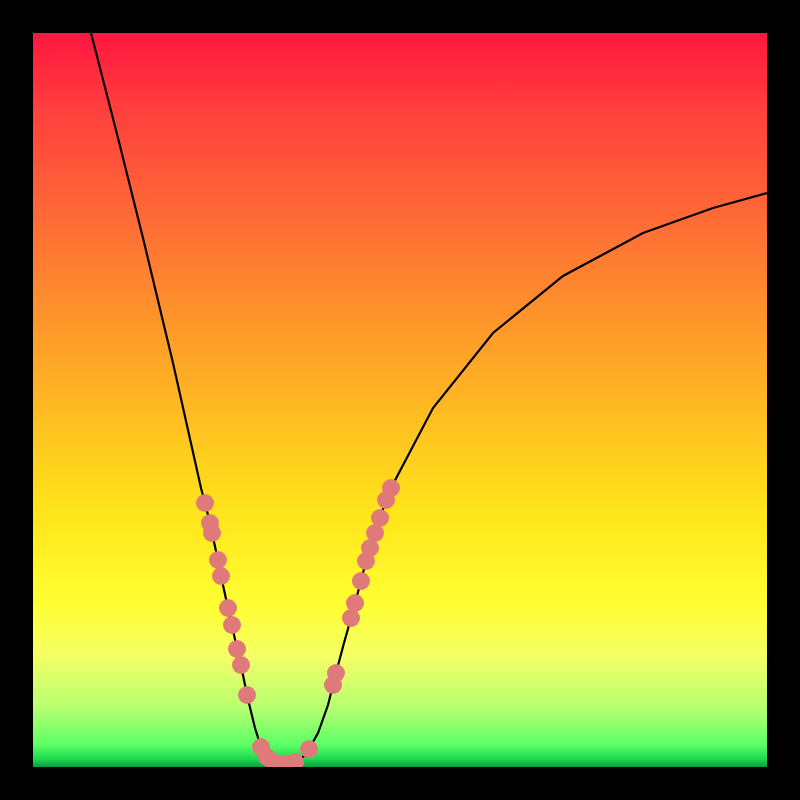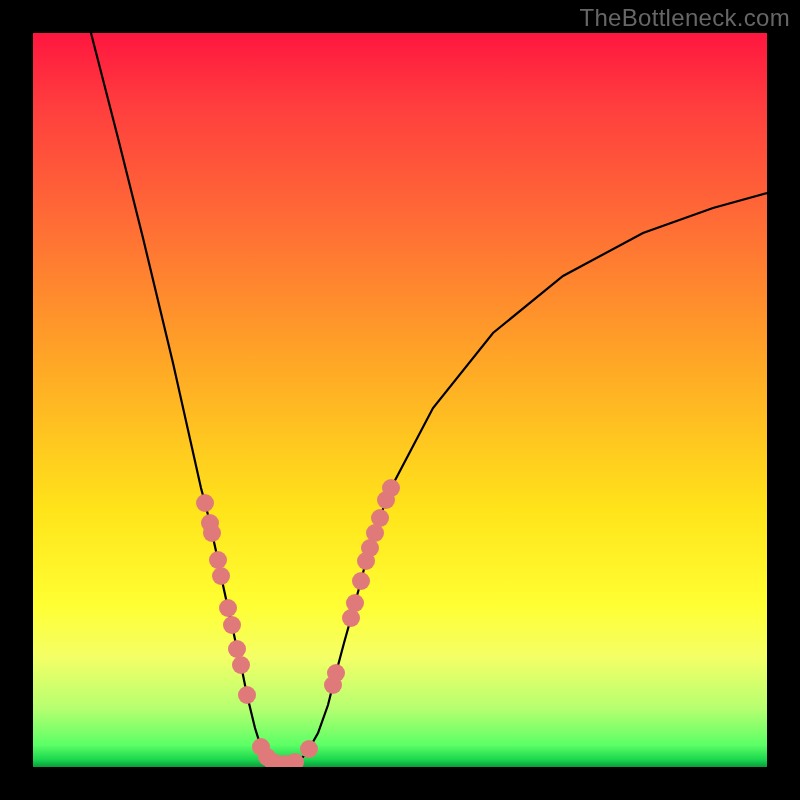--- a/index.html
+++ b/index.html
@@ -90,14 +90,13 @@
           <circle cx="328" cy="548" r="9" fill="#e07a7a" stroke="#d66b6b" stroke-width="0"></circle>
           <circle cx="333" cy="528" r="9" fill="#e07a7a" stroke="#d66b6b" stroke-width="0"></circle>
           <circle cx="337" cy="515" r="9" fill="#e07a7a" stroke="#d66b6b" stroke-width="0"></circle>
           <circle cx="342" cy="500" r="9" fill="#e07a7a" stroke="#d66b6b" stroke-width="0"></circle>
           <circle cx="347" cy="485" r="9" fill="#e07a7a" stroke="#d66b6b" stroke-width="0"></circle>
           <circle cx="353" cy="467" r="9" fill="#e07a7a" stroke="#d66b6b" stroke-width="0"></circle>
           <circle cx="358" cy="455" r="9" fill="#e07a7a" stroke="#d66b6b" stroke-width="0"></circle>
         </g>
     </svg>
   </div>
-  <div class="watermark">TheBottleneck.com</div>
 </div>
 
 </body></html>

